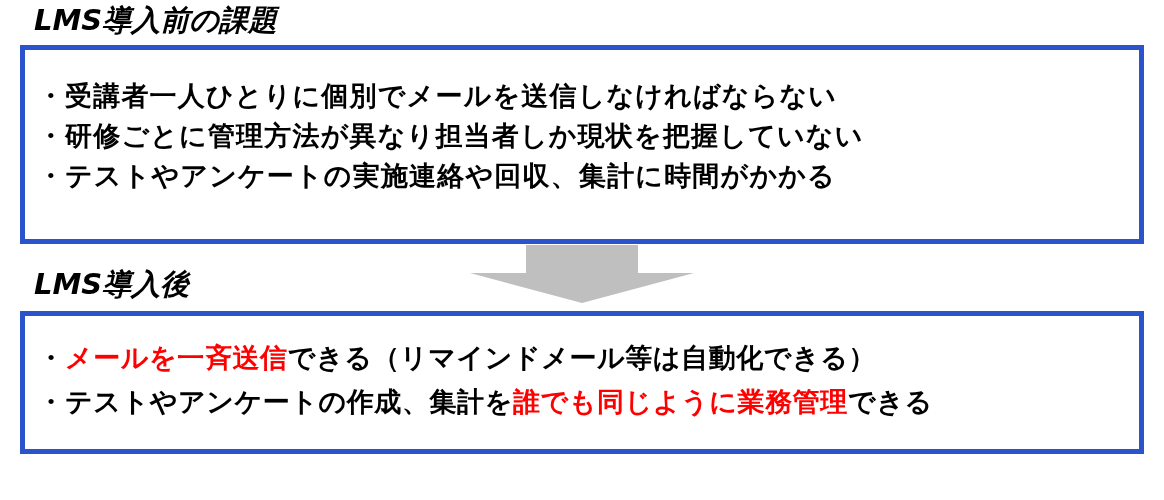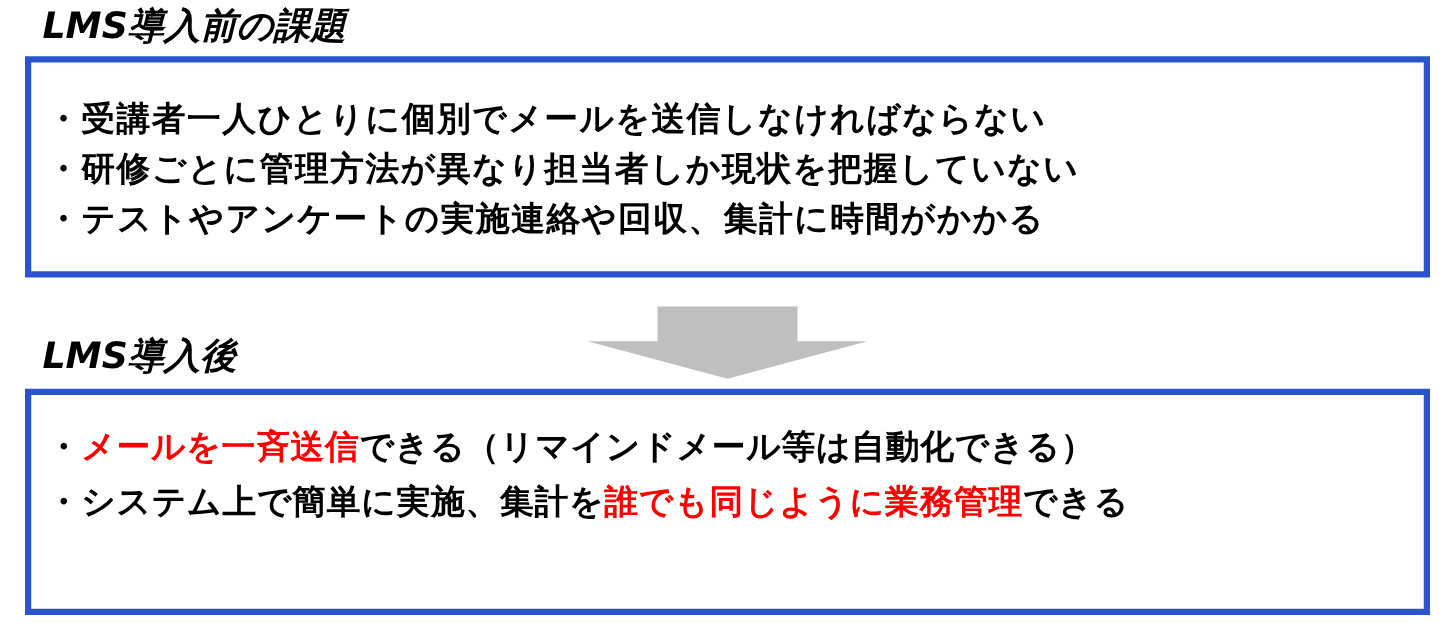--- a/index.html
+++ b/index.html
@@ -31,27 +31,27 @@
     .box {
       position: absolute;
       box-sizing: border-box;
       border: 5px solid #2b54cc;
       background: #ffffff;
     }
     #box-before {
       left: 20px;
       top: 45px;
       width: 1124px;
-      height: 177px;
+      height: 199px;
     }
     #box-after {
       left: 20px;
       top: 311px;
       width: 1124px;
-      height: 181px;
+      height: 143px;
     }
     .list {
       position: absolute;
       left: 12px;
       margin: 0;
       padding: 0;
       list-style: none;
     }
     #box-before .list { top: 26px; }
     #box-after .list  { top: 20px; }
@@ -104,16 +104,16 @@
 </svg>
 
 <div id="title-after" class="section-title">LMS導入後</div>
 
 <div id="box-after" class="box">
   <ul class="list">
     <li class="item">
       <span class="bullet">・</span><span></span><span class="hl">メールを一斉送信</span><span>できる（リマインドメール等は自動化できる）</span>
     </li>
     <li class="item">
-      <span class="bullet">・</span><span>システム上で簡単に実施、集計を</span><span class="hl">誰でも同じように業務管理</span><span>できる</span>
+      <span class="bullet">・</span><span>テストやアンケートの作成、集計を</span><span class="hl">誰でも同じように業務管理</span><span>できる</span>
     </li>
   </ul>
 </div>
 
 </body></html>

